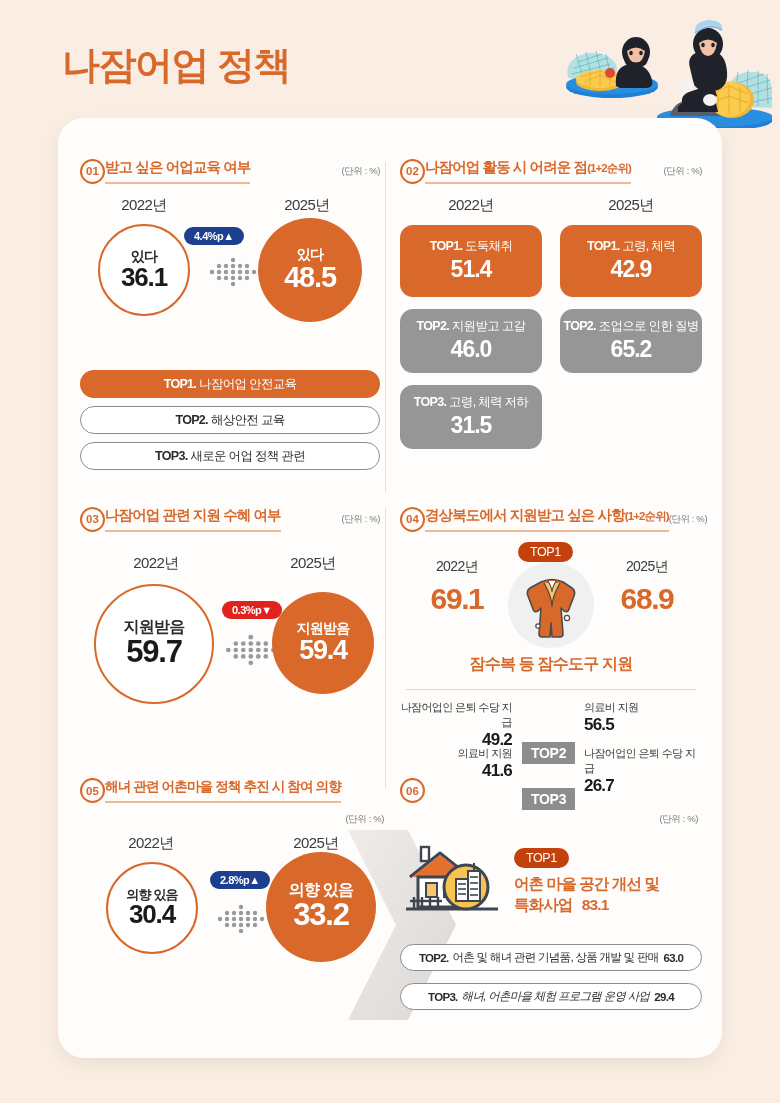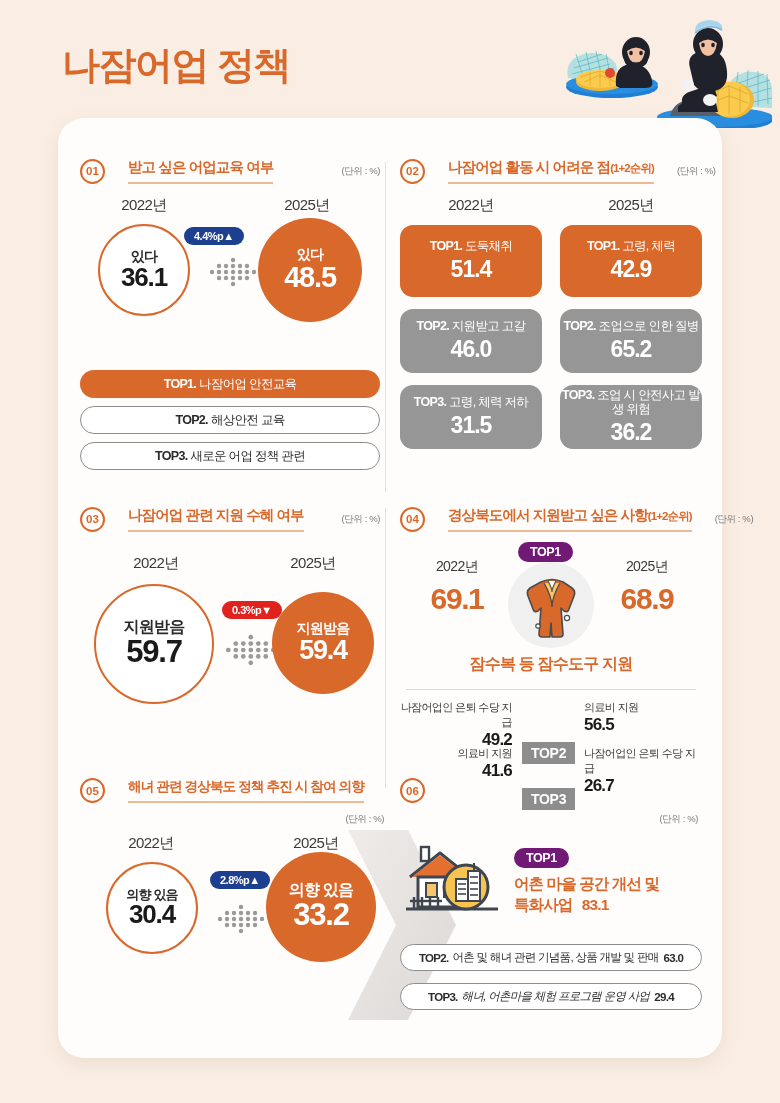--- a/index.html
+++ b/index.html
@@ -25,21 +25,21 @@
   .divider-v {
     position: absolute; left: 327px; top: 44px; width: 1px; height: 330px;
     background: #e3e0dd;
   }
   .divider-v2 {
     position: absolute; left: 327px; top: 390px; width: 1px; height: 280px;
     background: #e3e0dd;
   }
 
   .sec { position: absolute; }
-  .sec-head { display: flex; align-items: center; gap: 23px; }
+  .sec-head { display: flex; align-items: center; gap: 0; }
   .sec-num {
     width: 25px; height: 25px; border-radius: 50%;
     border: 2.4px solid #d9682b; color: #d9682b;
     font-size: 11.5px; font-weight: 900;
     display: flex; align-items: center; justify-content: center;
     flex: 0 0 auto;
   }
   .sec-title {
     font-size: 14.5px; font-weight: 900; color: #d9682b;
     letter-spacing: -0.9px; white-space: nowrap;
@@ -85,22 +85,22 @@
     text-align: center; line-height: 1.22;
   }
   .tile.orange { background: #d9682b; text-align: right; }
   .tile.gray { background: #969696; }
   .tile .t-lab { font-size: 12.5px; letter-spacing: -0.7px; }
   .tile .t-lab b { font-weight: 900; }
   .tile .t-val { font-size: 23px; font-weight: 900; letter-spacing: -1px; margin-top: 1px; }
 
   .big-num { font-size: 30px; font-weight: 900; color: #d9682b; letter-spacing: -1.4px; }
   .top1-pill {
-    background: #701a75; color: #fff; border-radius: 12px;
-    font-size: 12.5px; font-weight: 700; padding: 3px 12px;
+    background: #c2410c; color: #fff; border-radius: 12px;
+    font-size: 12.5px; font-weight: 400; padding: 3px 12px;
     letter-spacing: -0.4px; display: inline-block;
   }
   .top-gray-pill {
     background: #8d8d8d; color: #fff; border-radius: 0;
     font-size: 14px; font-weight: 900; padding: 3px 9px;
     letter-spacing: -0.3px; display: inline-block; margin-top: 36px;
   }
   .s4-cap { font-size: 16px; font-weight: 700; color: #d9682b; letter-spacing: -0.8px; text-align: center; }
   .s4-lab { font-size: 11px; color: #3a3a3a; letter-spacing: -0.6px; }
   .s4-val { font-size: 17px; font-weight: 900; color: #1a1a1a; letter-spacing: -0.8px; }
@@ -278,24 +278,20 @@
       <div style="flex:1;">
         <div class="yr">2025년</div>
         <div class="tile orange" style="height:72px; margin-top:10px;">
           <div class="t-lab"><b>TOP1.</b> <span>고령, 체력</span></div>
           <div class="t-val">42.9</div>
         </div>
         <div class="tile gray" style="height:64px; margin-top:12px;">
           <div class="t-lab" style="line-height:1.18;"><b>TOP2.</b> <span>조업으로 인한 질병</span></div>
           <div class="t-val">65.2</div>
         </div>
-        <div class="tile gray" style="height:64px; margin-top:12px;">
-          <div class="t-lab" style="line-height:1.18;"><b>TOP3.</b> <span>조업 시 안전사고 발생 위험</span></div>
-          <div class="t-val">36.2</div>
-        </div>
       </div>
     </div>
   </div>
 
   <div class="sec" style="left:22px; top:388px; width:300px;">
     <div class="sec-head">
       <div class="sec-num">03</div>
       <div class="sec-title">나잠어업 관련 지원 수혜 여부</div>
       <div class="unit" style="margin-left:auto;">(단위 : %)</div>
     </div>
@@ -400,21 +396,21 @@
       <div style="position:absolute; left:184px; top:0;">
         <div class="s4-lab">나잠어업인 은퇴 수당 지급</div>
         <div class="s4-val">26.7</div>
       </div>
     </div>
   </div>
 
   <div class="sec" style="left:22px; top:660px; width:316px;">
     <div class="sec-head">
       <div class="sec-num">05</div>
-      <div class="sec-title" style="font-size:13.6px;">해녀 관련 경상북도 정책 추진 시 참여 의향</div>
+      <div class="sec-title" style="font-size:13.6px;">해녀 관련 어촌마을 정책 추진 시 참여 의향</div>
     </div>
     <div class="unit" style="text-align:right; margin-top:10px; padding-right:12px;">(단위 : %)</div>
 
     <div style="position:relative; height:150px; margin-top:8px;">
       <div class="yr" style="position:absolute; left:16px; top:0; width:110px;">2022년</div>
       <div class="yr" style="position:absolute; left:178px; top:0; width:116px;">2025년</div>
 
       <div class="circ hollow" style="position:absolute; left:26px; top:28px; width:92px; height:92px;">
         <div class="lab" style="font-size:13px;">의향 있음</div>
         <div class="val">30.4</div>

